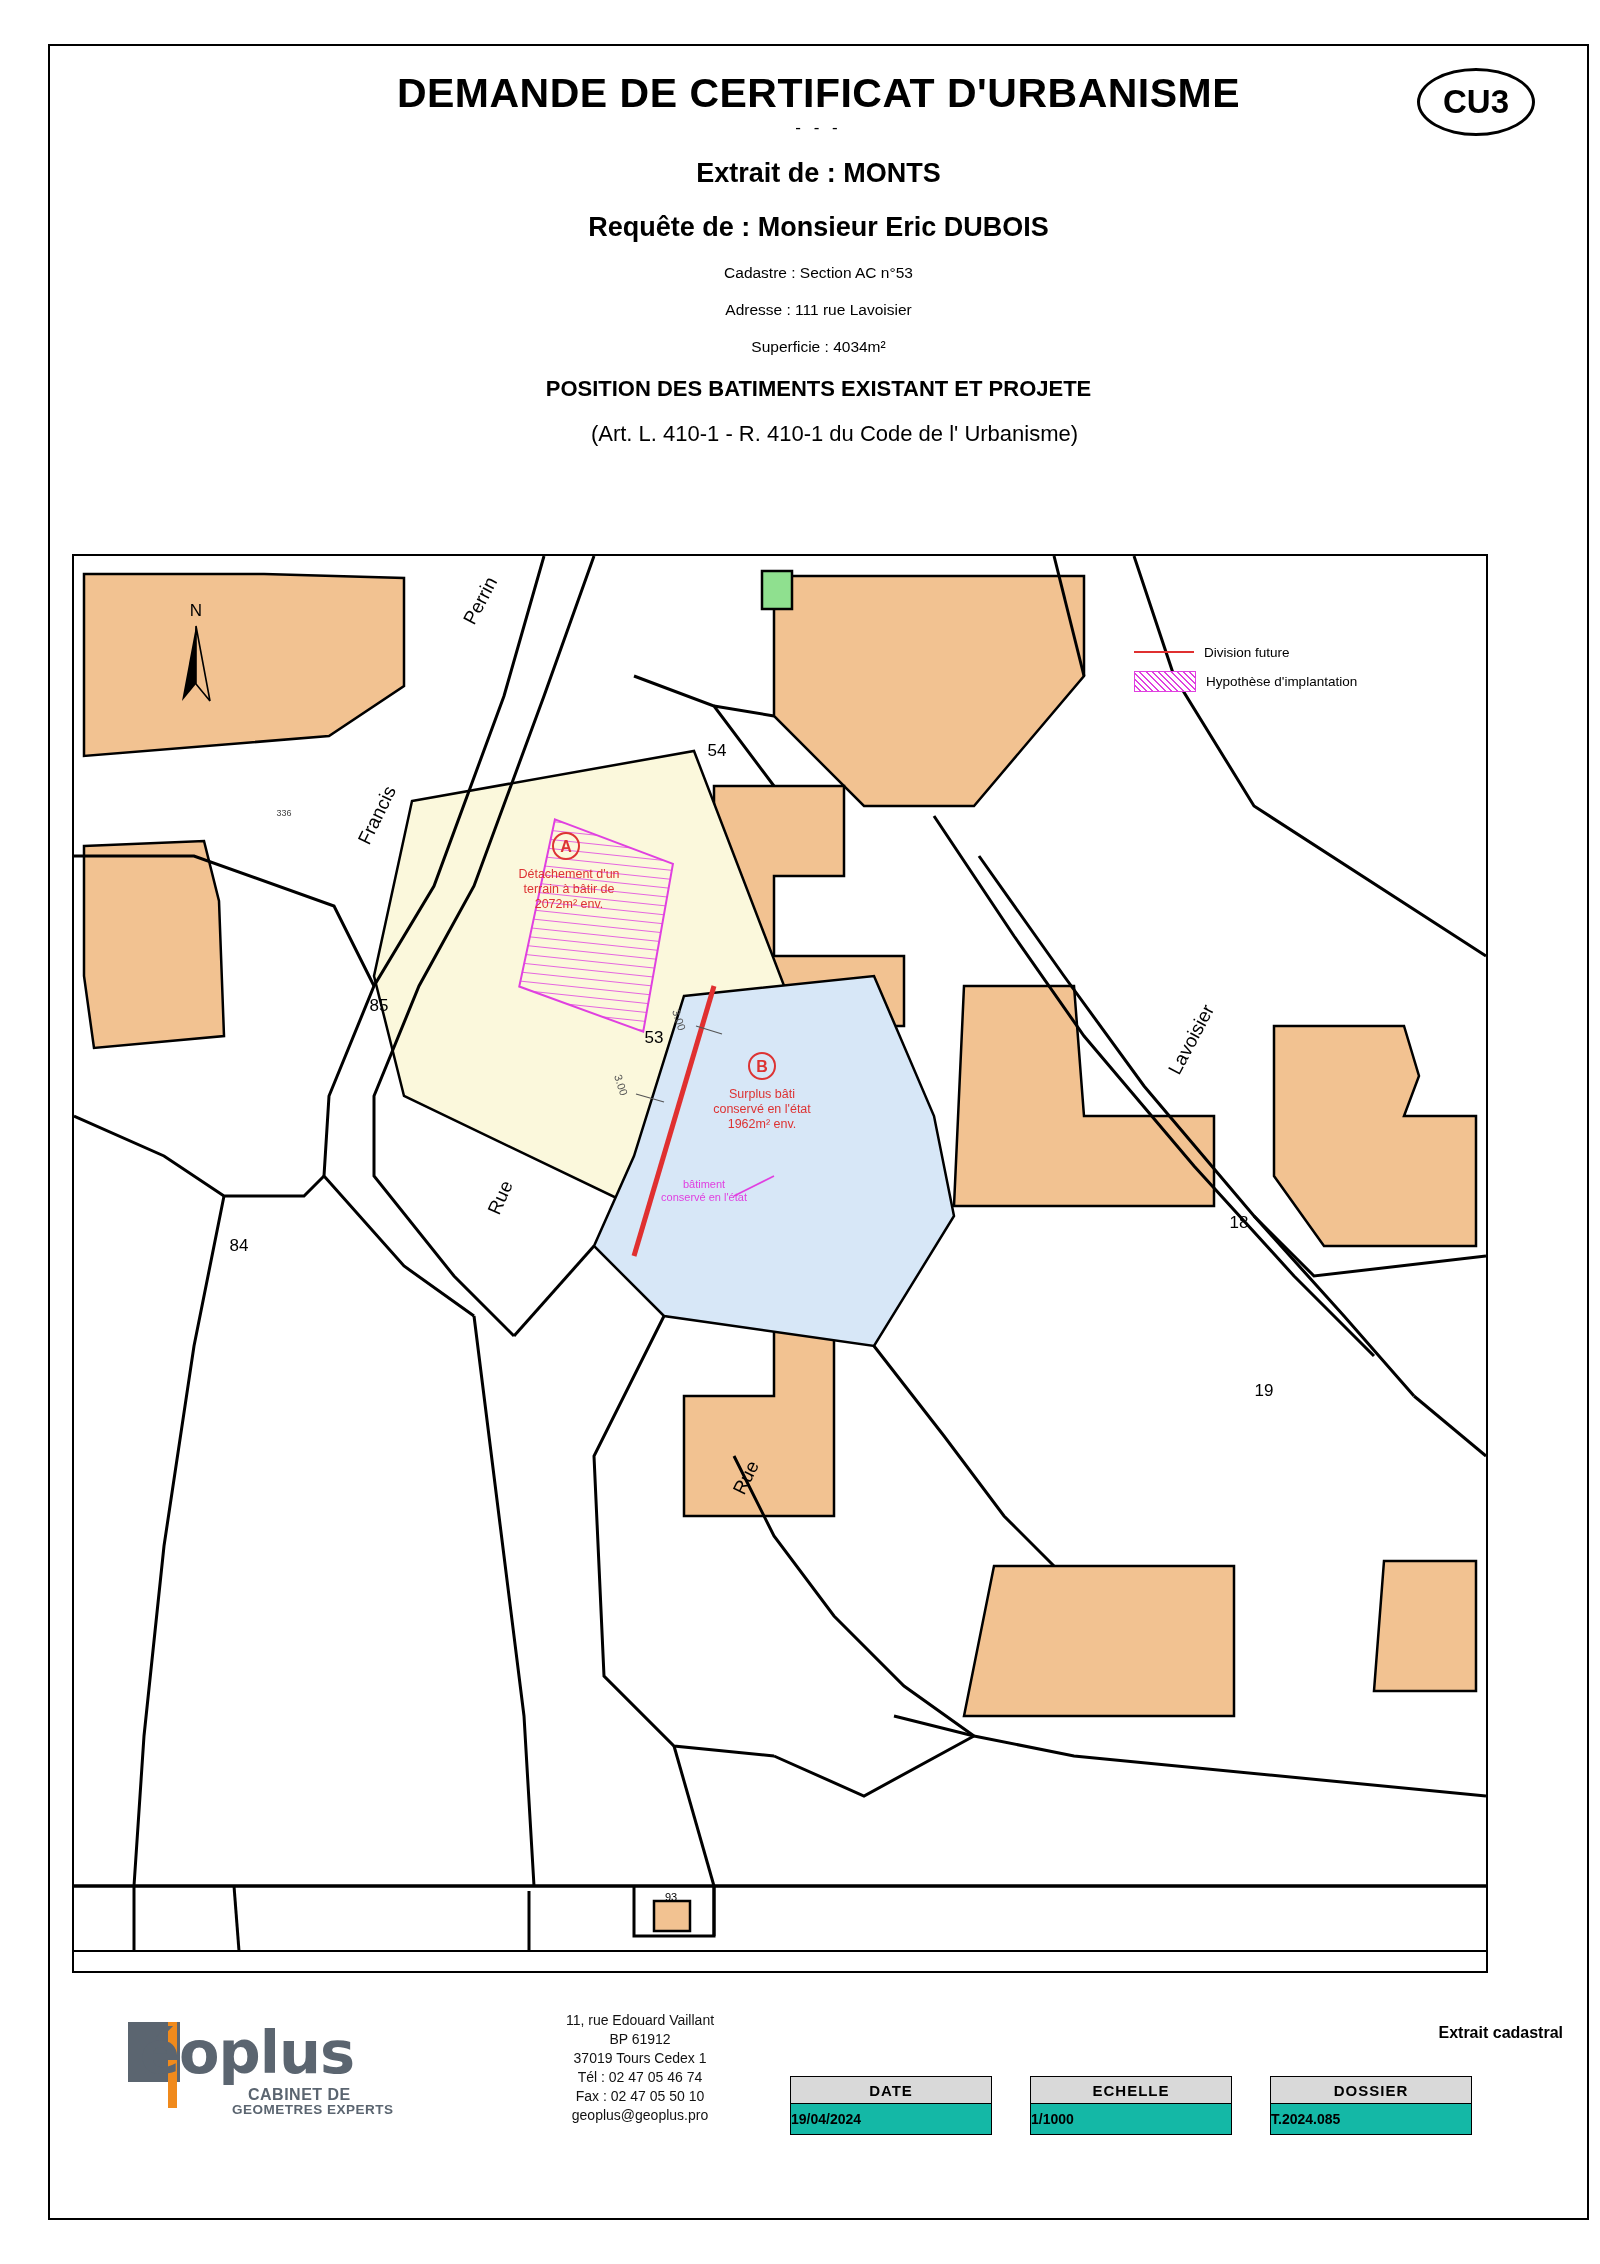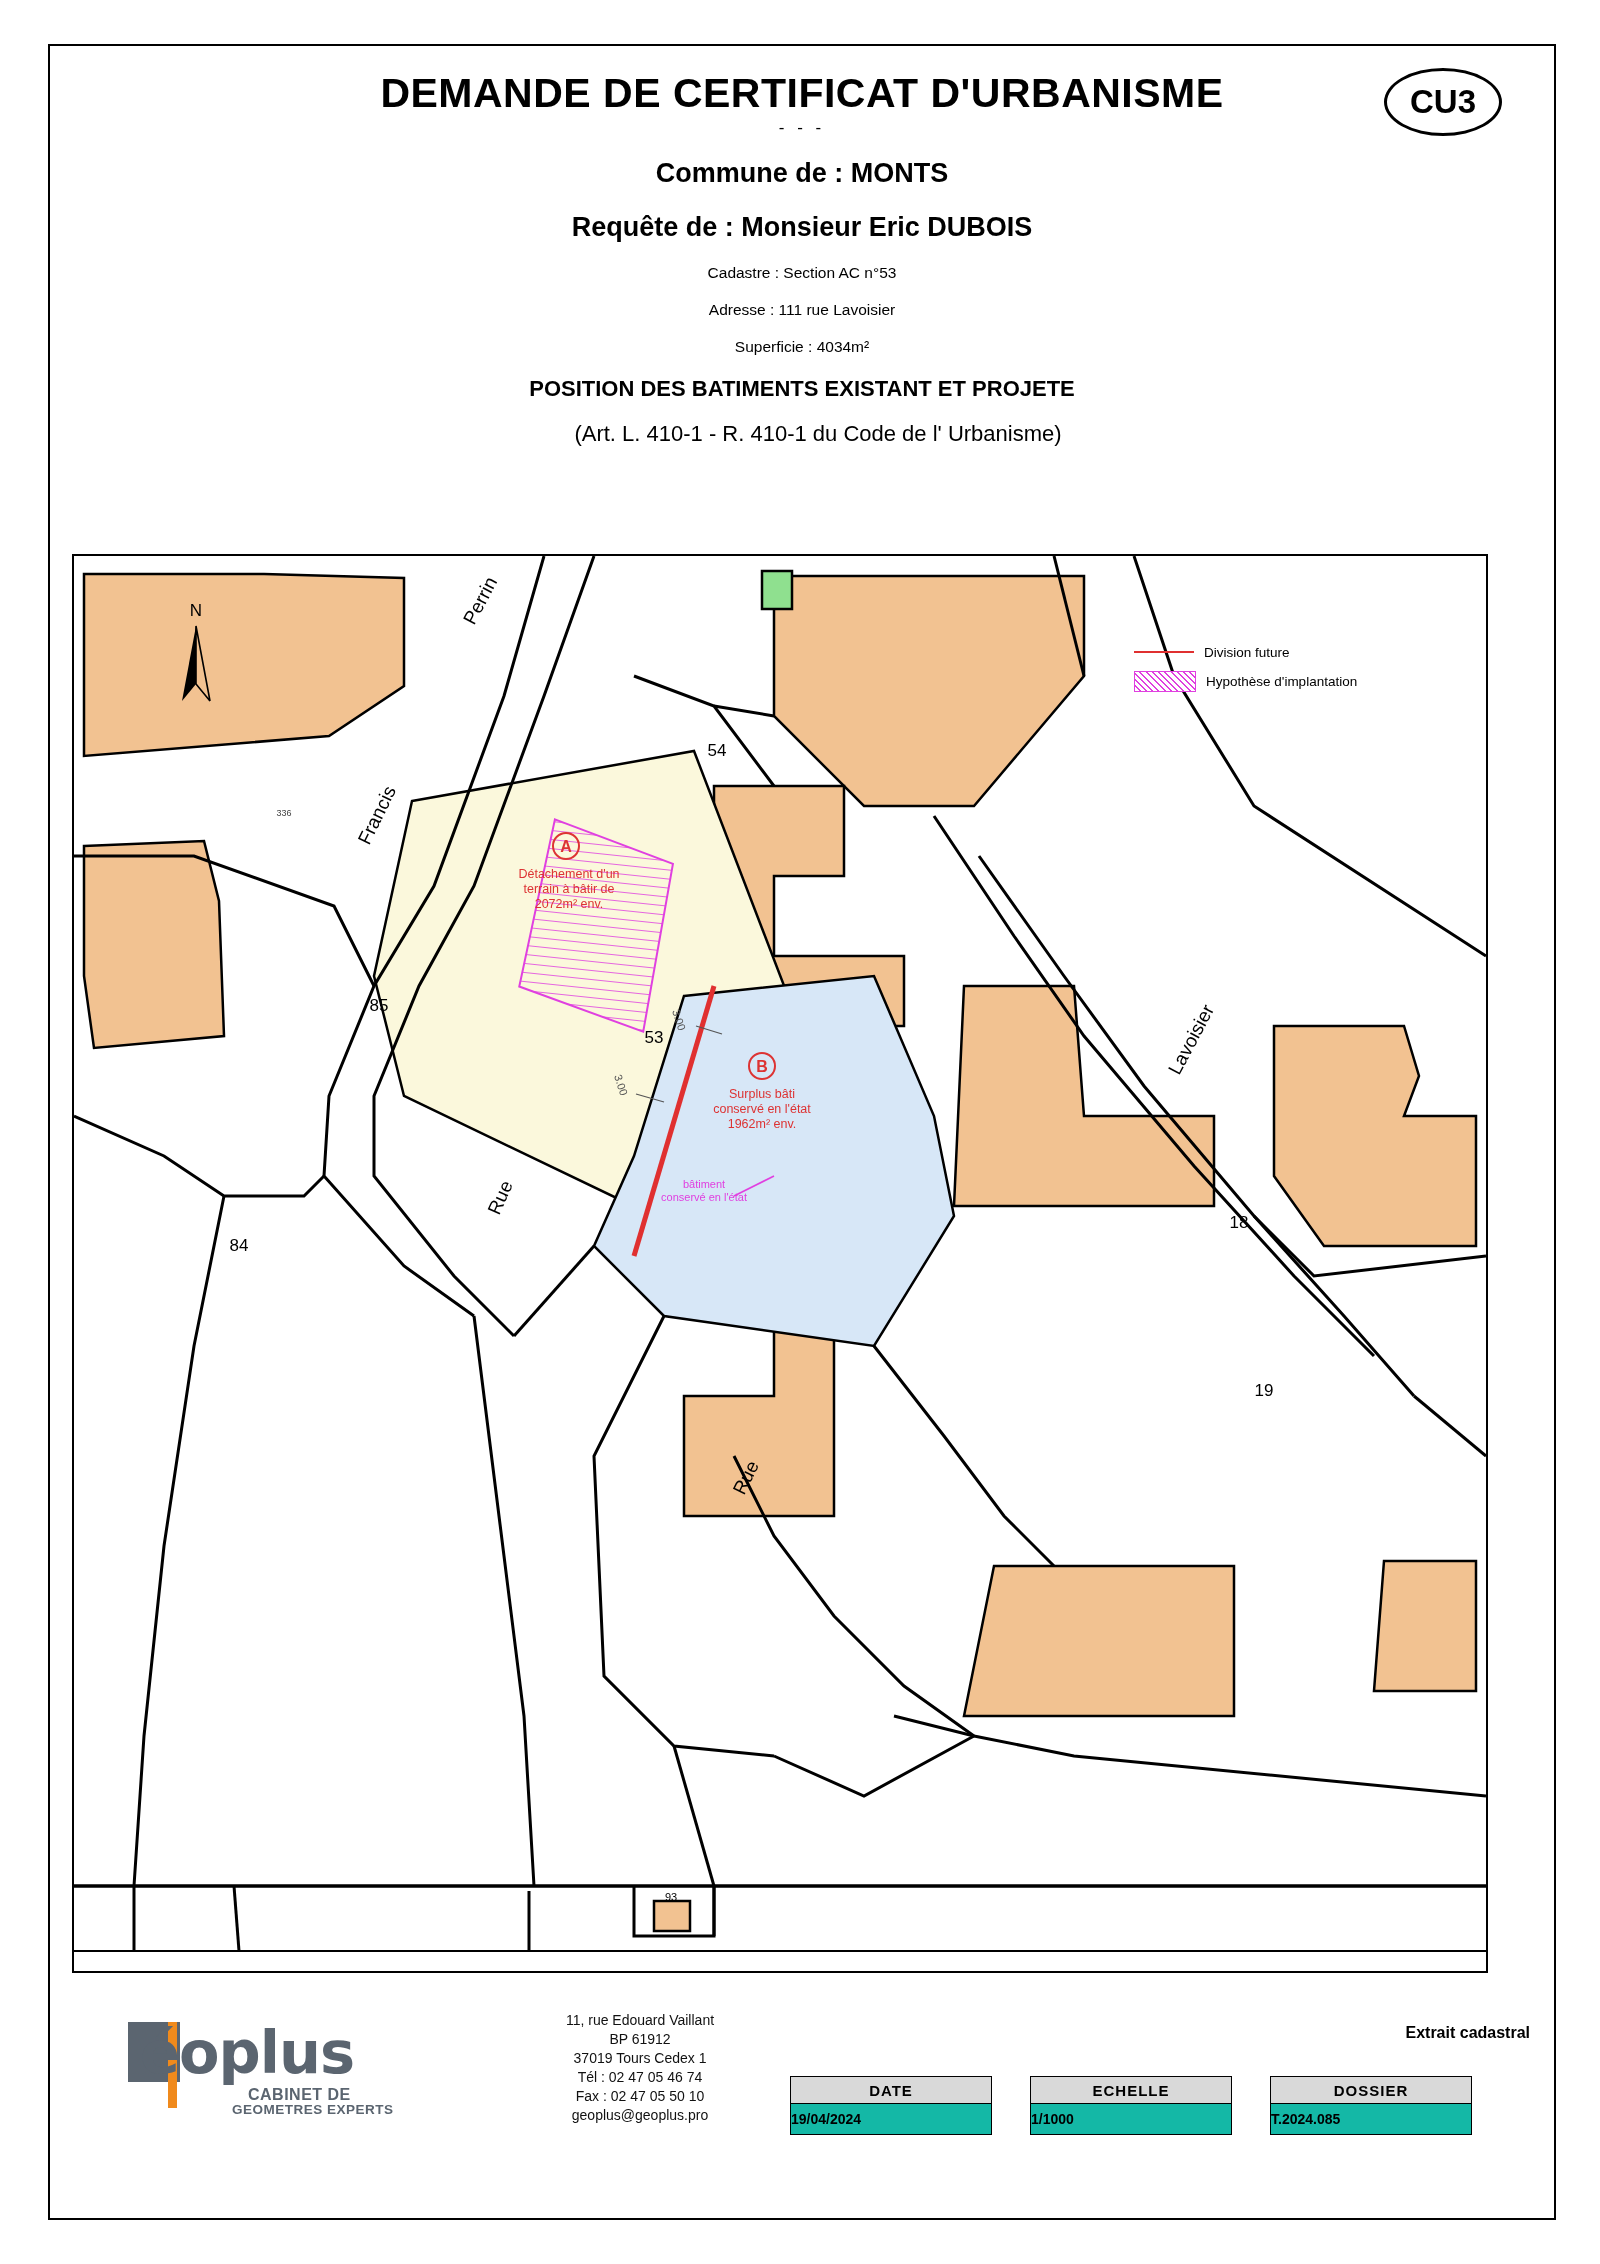--- a/index.html
+++ b/index.html
@@ -1,18 +1,18 @@
 <!DOCTYPE html>
 <html><head>
 <meta charset="utf-8">
 <style>
   html,body{margin:0;padding:0;background:#ffffff;}
   body{width:1600px;height:2264px;font-family:"Liberation Sans",sans-serif;color:#000;}
   .page{position:relative;width:1600px;height:2264px;background:#fff;}
-  .sheet{position:absolute;left:48px;top:44px;width:1504px;height:2172px;border:2px solid #000;background:#fff;}
+  .sheet{position:absolute;left:48px;top:44px;width:1504px;height:2172px;border:2px solid #000;background:#fff;padding-left:33px;}
 
   
   .hdr{position:absolute;left:0;top:0;width:100%;}
   .title1{position:absolute;left:0;top:24px;width:100%;text-align:center;font-size:41px;font-weight:700;letter-spacing:.5px;}
   .cu3{position:absolute;right:52px;top:22px;width:112px;height:62px;border:3px solid #000;border-radius:50%;display:flex;align-items:center;justify-content:center;font-size:33px;font-weight:700;}
   .dashes{position:absolute;left:0;top:72px;width:100%;text-align:center;font-size:17px;letter-spacing:4px;color:#000;}
   .title2{position:absolute;left:0;top:112px;width:100%;text-align:center;font-size:27px;font-weight:700;}
   .title3{position:absolute;left:0;top:166px;width:100%;text-align:center;font-size:27px;font-weight:700;}
   .sub{position:absolute;left:0;width:100%;text-align:center;font-size:15.5px;}
   .sub1{top:218px;}
@@ -54,21 +54,21 @@
 </head>
 <body>
 
 <div class="page">
   <div class="sheet">
 
     <div class="hdr">
       <div class="title1">DEMANDE  DE  CERTIFICAT D'URBANISME</div>
       <div class="cu3">CU3</div>
       <div class="dashes">- - -</div>
-      <div class="title2">Commune de : MONTS</div>
+      <div class="title2">Extrait de : MONTS</div>
       <div class="title3">Requête de : Monsieur Eric DUBOIS</div>
       <div class="sub sub1">Cadastre : Section AC n°53</div>
       <div class="sub sub2">Adresse : 111 rue Lavoisier</div>
       <div class="sub sub3">Superficie : 4034m²</div>
       <div class="title4">POSITION DES BATIMENTS EXISTANT ET PROJETE</div>
       <div class="title5">(Art. L. 410-1 - R. 410-1 du Code de l' Urbanisme)</div>
     </div>
 
     <div class="mapbox">
       <svg width="1412" height="1415" viewBox="0 0 1412 1415">

